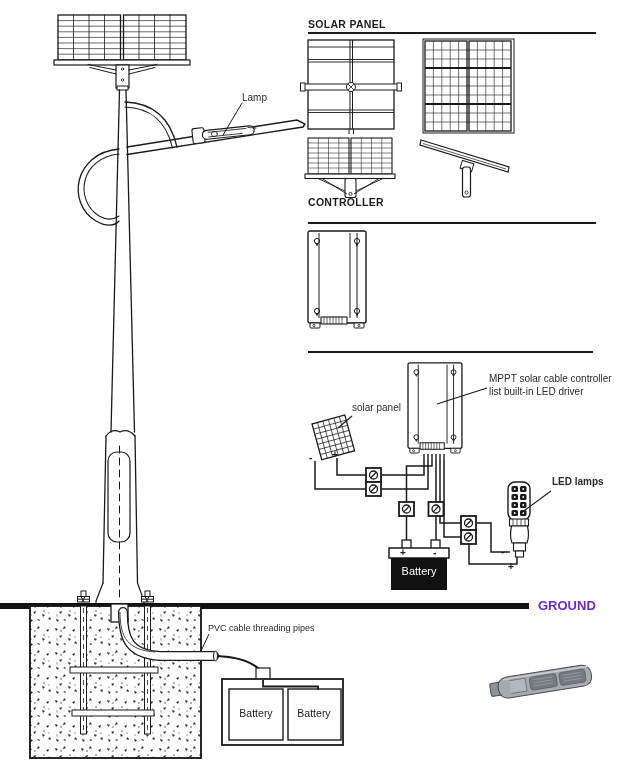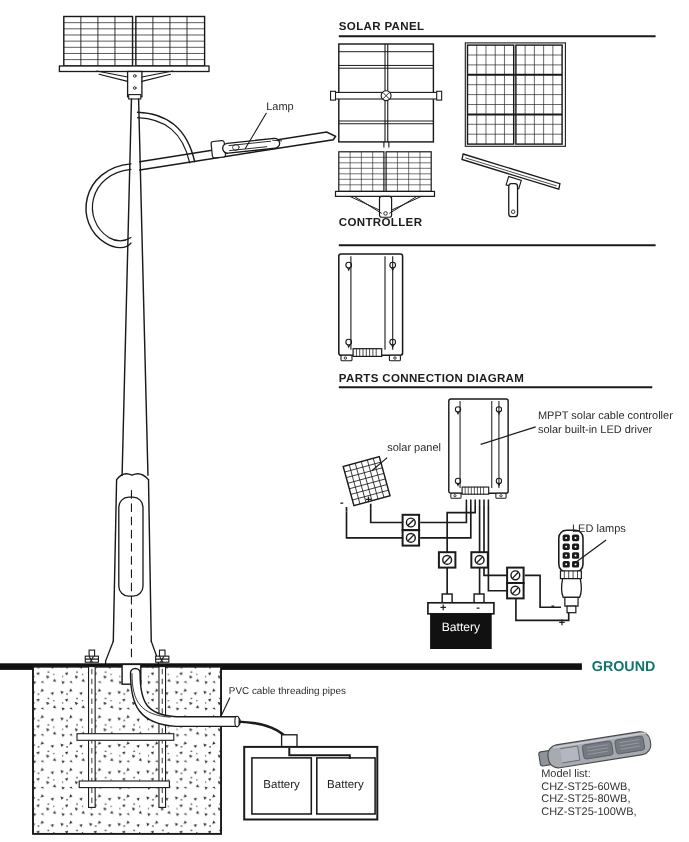--- a/index.html
+++ b/index.html
@@ -6,21 +6,21 @@
   .page{
     position:relative;width:626px;height:765px;background:#ffffff;
     font-family:"Liberation Sans", sans-serif;overflow:hidden;
   }
   .page svg{position:absolute;left:0;top:0;}
   .label{position:absolute;color:#2a2a2a;white-space:nowrap;line-height:1.15;}
   .hdr{font-weight:bold;font-size:10.5px;letter-spacing:.3px;color:#1c1c1c;}
   .sm{font-size:10px;}
   .tiny{font-size:9px;}
   .sign{font-size:10px;font-weight:bold;color:#1c1c1c;}
-  .ground{font-weight:bold;font-size:13px;color:#0f766e;}
+  .ground{font-weight:bold;font-size:13px;color:#6d28d9;}
   .battery-dark{color:#ffffff;font-size:11px;width:56px;text-align:center;}
   .battery-cell{font-size:10.5px;width:52px;text-align:center;color:#222;}
   .models div{font-size:10px;color:#333;}
 </style>
 </head>
 <body>
 
 <div class="page">
 
 <svg width="626" height="765" viewBox="0 0 626 765">
@@ -275,43 +275,36 @@
     <rect x="70" y="16" width="26" height="13" rx="2.5" fill="#757a82" stroke="#5a5f66" stroke-width=".8"></rect>
     <path d="M44 19h19M44 22h19M44 25h19M74 19h18M74 22h18M74 25h18" stroke="#9ba0a6" stroke-width=".7" fill="none"></path>
     <path d="M20 16 L36 16 L36 29 L20 29" fill="#b4b8be" stroke="#5a5f66" stroke-width=".7"></path>
   </g>
 </svg>
 
 <div class="label sm" style="left:242px;top:92px;">Lamp</div>
 
 <div class="label hdr" style="left:308px;top:18px;">SOLAR PANEL</div>
 <div class="label hdr" style="left:308px;top:196px;">CONTROLLER</div>
-<div class="label hdr" style="left:308px;top:338px;">PARTS CONNECTION DIAGRAM</div>
 
 <div class="label sm" style="left:489px;top:373px;">MPPT solar cable controller</div>
-<div class="label sm" style="left:489px;top:386px;">solar built-in LED driver</div>
+<div class="label sm" style="left:489px;top:386px;">list built-in LED driver</div>
 <div class="label sm" style="left:352px;top:402px;">solar panel</div>
-<div class="label sm" style="left:520px;top:476px;">LED lamps</div>
+<div class="label sm" style="left:552px;top:476px;font-weight:bold;">LED lamps</div>
 
 <div class="label sign" style="left:309px;top:452px;">-</div>
 <div class="label sign" style="left:332px;top:449px;">+</div>
 
 <div class="label sign" style="left:400px;top:547px;">+</div>
 <div class="label sign" style="left:433px;top:547px;">-</div>
 <div class="label battery-dark" style="left:391px;top:565px;">Battery</div>
 
 <div class="label sign" style="left:501px;top:546px;">-</div>
 <div class="label sign" style="left:508px;top:561px;">+</div>
 
 <div class="label ground" style="left:538px;top:599px;">GROUND</div>
 
 <div class="label tiny" style="left:208px;top:623px;">PVC cable threading pipes</div>
 <div class="label battery-cell" style="left:230px;top:707px;">Battery</div>
 <div class="label battery-cell" style="left:288px;top:707px;">Battery</div>
 
-<div class="label models" style="left:492px;top:698px;">
-  <div>Model list:</div>
-  <div>CHZ-ST25-60WB,</div>
-  <div>CHZ-ST25-80WB,</div>
-  <div>CHZ-ST25-100WB,</div>
+
 </div>
 
-</div>
-
 </body></html>

